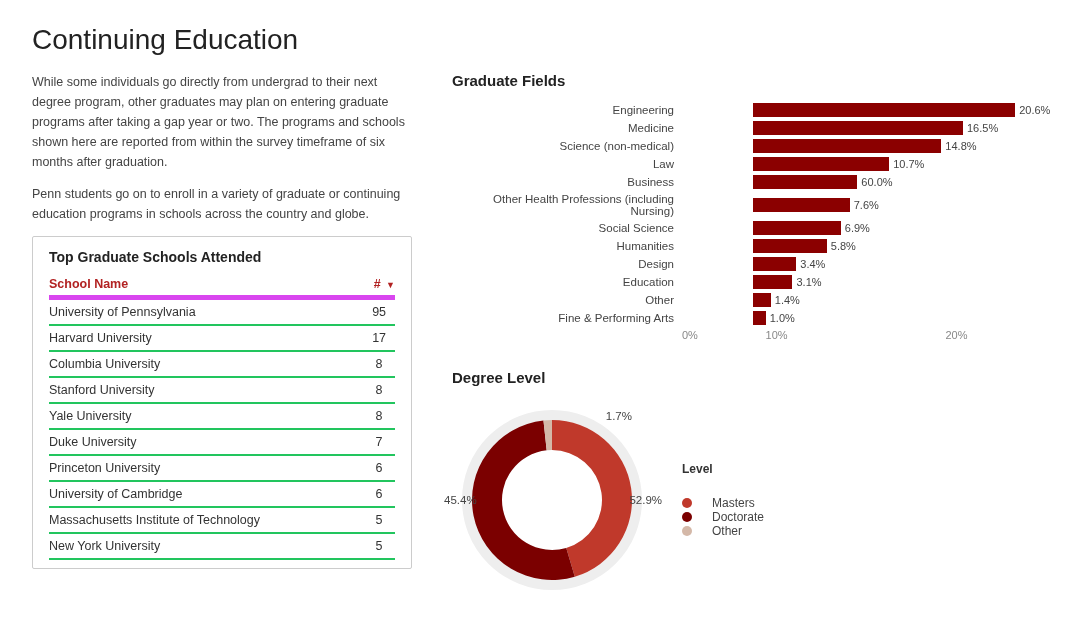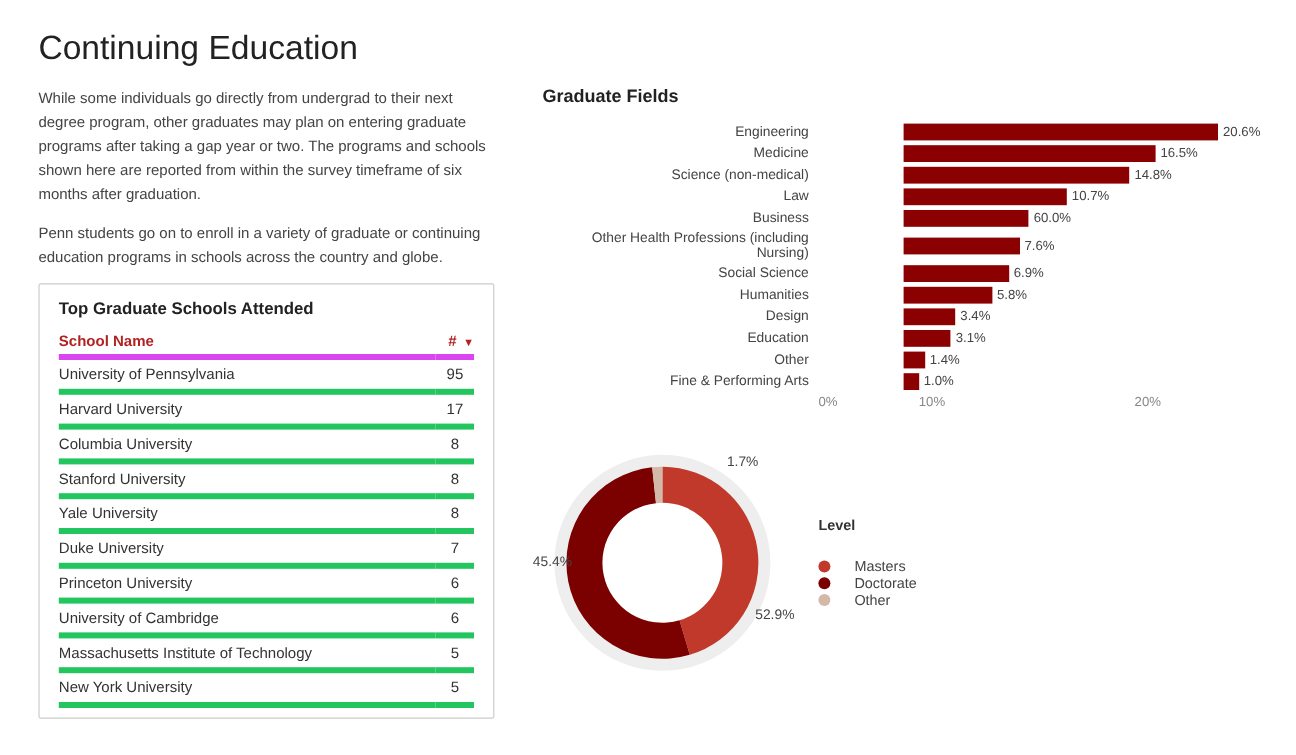--- a/index.html
+++ b/index.html
@@ -56,21 +56,21 @@
       border-bottom: 5px solid #d946ef;
     }
     thead th:last-child {
       text-align: right;
     }
     .sort-arrow {
       font-size: 9px;
       margin-left: 2px;
     }
     tbody tr {
-      border-bottom: 5px solid #22c55e;
+      border-bottom: 2px solid #22c55e;
     }
     tbody td {
       padding: 5px 0;
       font-size: 12.5px;
       color: #333;
     }
     tbody td:last-child {
       text-align: center;
     }
     .right-panel {
@@ -156,21 +156,20 @@
       font-size: 11.5px;
       color: #444;
     }
     .donut-label-right {
       position: absolute;
       right: -10px;
       top: 50%;
       transform: translateY(-50%);
       font-size: 11.5px;
       color: #444;
-      margin-top: 44px;
     }
     .legend {
       display: flex;
       flex-direction: column;
       gap: 6px;
     }
     .legend-title {
       font-size: 12px;
       font-weight: 600;
       margin-bottom: 14px;
@@ -352,20 +351,21 @@
   </div>
           <div class="bar-axis">
             <span style="width:0px;">0%</span>
             <span style="display:inline-block;width:127.27272727272727px;text-align:center;margin-left:31px;">10%</span>
             <span style="display:inline-block;width:127.27272727272727px;text-align:right;">20%</span>
           </div>
         </div>
     </div>
 
     <div class="chart-section">
+      <h3>Degree Level</h3>
       <div class="donut-section">
         <div class="donut-wrapper">
           <svg width="200" height="200" viewBox="0 0 200 200">
             <circle cx="100" cy="100" r="70" fill="none" stroke="#eee" stroke-width="40"></circle>
 
             <g id="donut-segments">
                 <path d="M 100 20 A 80 80 0 0 1 122.8015409975981 176.68174312139007 L 114.2509631234988 147.9260894508688 A 50 50 0 0 0 100 50 Z" fill="#c0392b"></path>
                 <path d="M 122.8015409975981 176.68174312139007 A 80 80 0 1 1 91.47110765797916 20.455936768240093 L 94.66944228623697 50.28496048015006 A 50 50 0 1 0 114.2509631234988 147.9260894508688 Z" fill="#7b0000"></path>
                 <path d="M 91.47110765797916 20.455936768240093 A 80 80 0 0 1 99.99999999999999 20 L 99.99999999999999 50 A 50 50 0 0 0 94.66944228623697 50.28496048015006 Z" fill="#d4b8a8"></path>
               </g>

